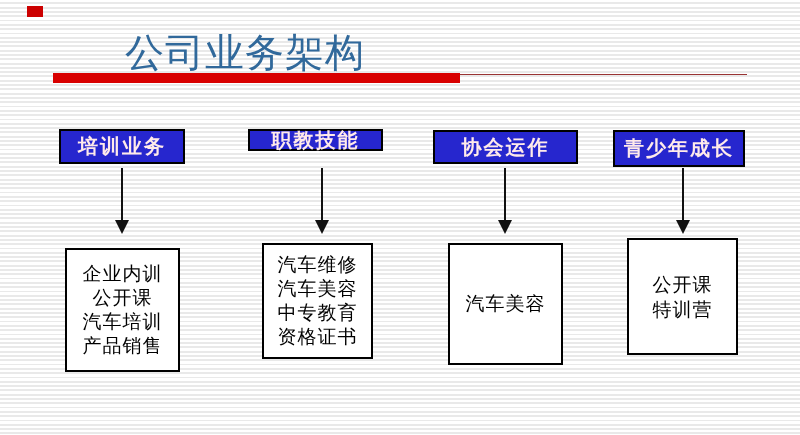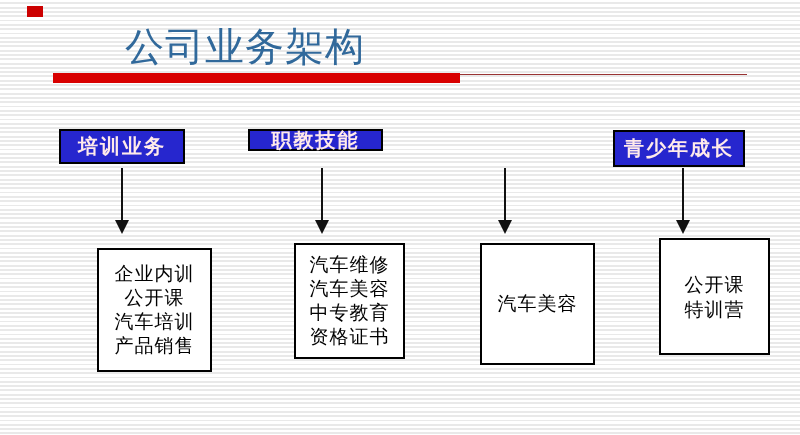--- a/index.html
+++ b/index.html
@@ -12,21 +12,21 @@
       #e9e9e9 2.4px,#e9e9e9 4.3px);
     font-family:"Liberation Sans","DejaVu Sans",sans-serif;
   }
   .abs{position:absolute;box-sizing:border-box;}
 
   
   #corner-square{left:27px;top:6px;width:16px;height:11px;background:#cc0000;}
 
   
   #title{
-    left:125px;top:22px;width:420px;height:50px;
+    left:125px;top:28px;width:420px;height:50px;
     font-family:"Liberation Serif","DejaVu Serif",serif;
     font-size:39px;line-height:50px;font-weight:normal;
     color:#31699b;letter-spacing:1px;margin:0;white-space:nowrap;
   }
   #underline-bar{left:53px;top:73px;width:407px;height:10px;background:#d80000;}
   #underline-line{left:460px;top:74px;width:287px;height:1px;background:#993333;}
 
   
   .header-box{
     background:#2626ce;border:2px solid #000000;
@@ -50,21 +50,20 @@
   .ah1{left:115px;} .ah2{left:315px;} .ah3{left:498px;} .ah4{left:676px;}
 
   
   .content-box{
     background:#ffffff;border:2px solid #000000;
     color:#000000;text-align:center;
     font-family:"Liberation Serif","DejaVu Serif",serif;
     font-size:19px;line-height:24px;letter-spacing:1px;
     display:flex;flex-direction:column;justify-content:center;
     white-space:nowrap;
-    margin-left:32px;
   }
   .content-box span{display:block;}
   .cb1{left:65px;top:248px;width:115px;height:124px;}
   .cb2{left:262px;top:243px;width:111px;height:116px;}
   .cb3{left:448px;top:243px;width:115px;height:122px;}
   .cb4{left:627px;top:238px;width:111px;height:117px;line-height:25px;}
 </style>
 </head>
 <body>
 
@@ -74,20 +73,23 @@
 
   <h1 id="title" class="abs">公司业务架构</h1>
   <div id="underline-bar" class="abs"></div>
   <div id="underline-line" class="abs"></div>
 
   <div class="abs header-box hb1">
     <span>培训业务</span>
   </div>
   <div class="abs header-box hb2">
     <span>职教技能</span>
+  </div>
+  <div class="abs header-box hb3">
+    <span>协会运作</span>
   </div>
   <div class="abs header-box hb4">
     <span>青少年成长</span>
   </div>
 
   <div class="abs arrow-shaft as1"></div>
   <div class="abs arrow-head ah1"></div>
   <div class="abs arrow-shaft as2"></div>
   <div class="abs arrow-head ah2"></div>
   <div class="abs arrow-shaft as3"></div>

